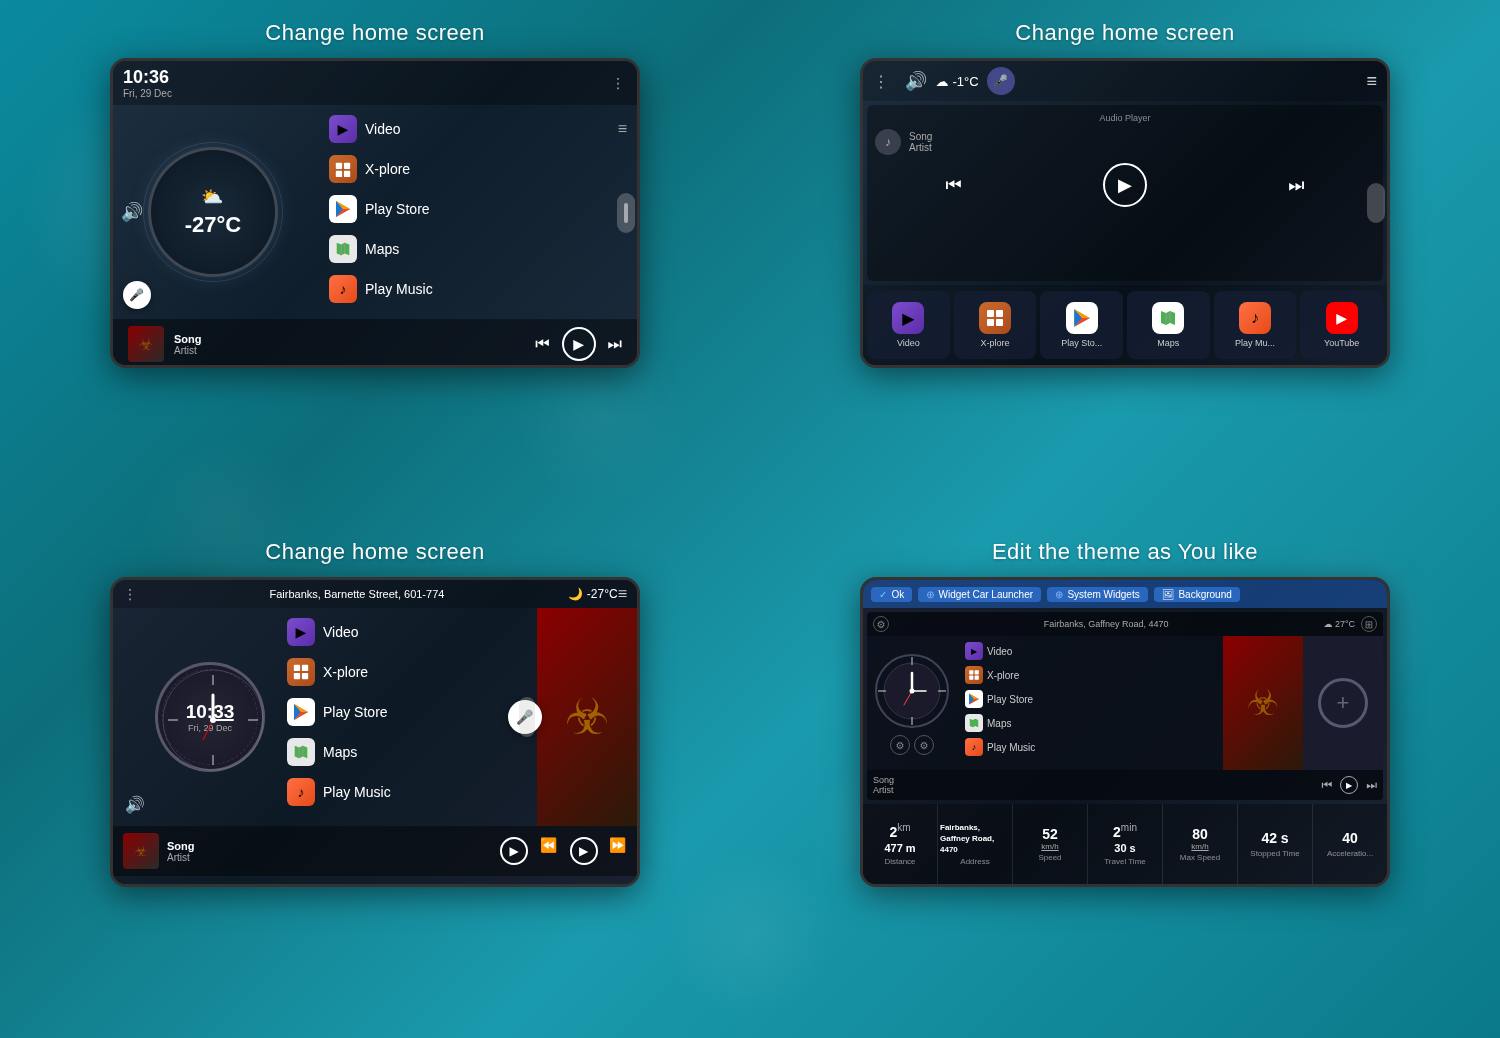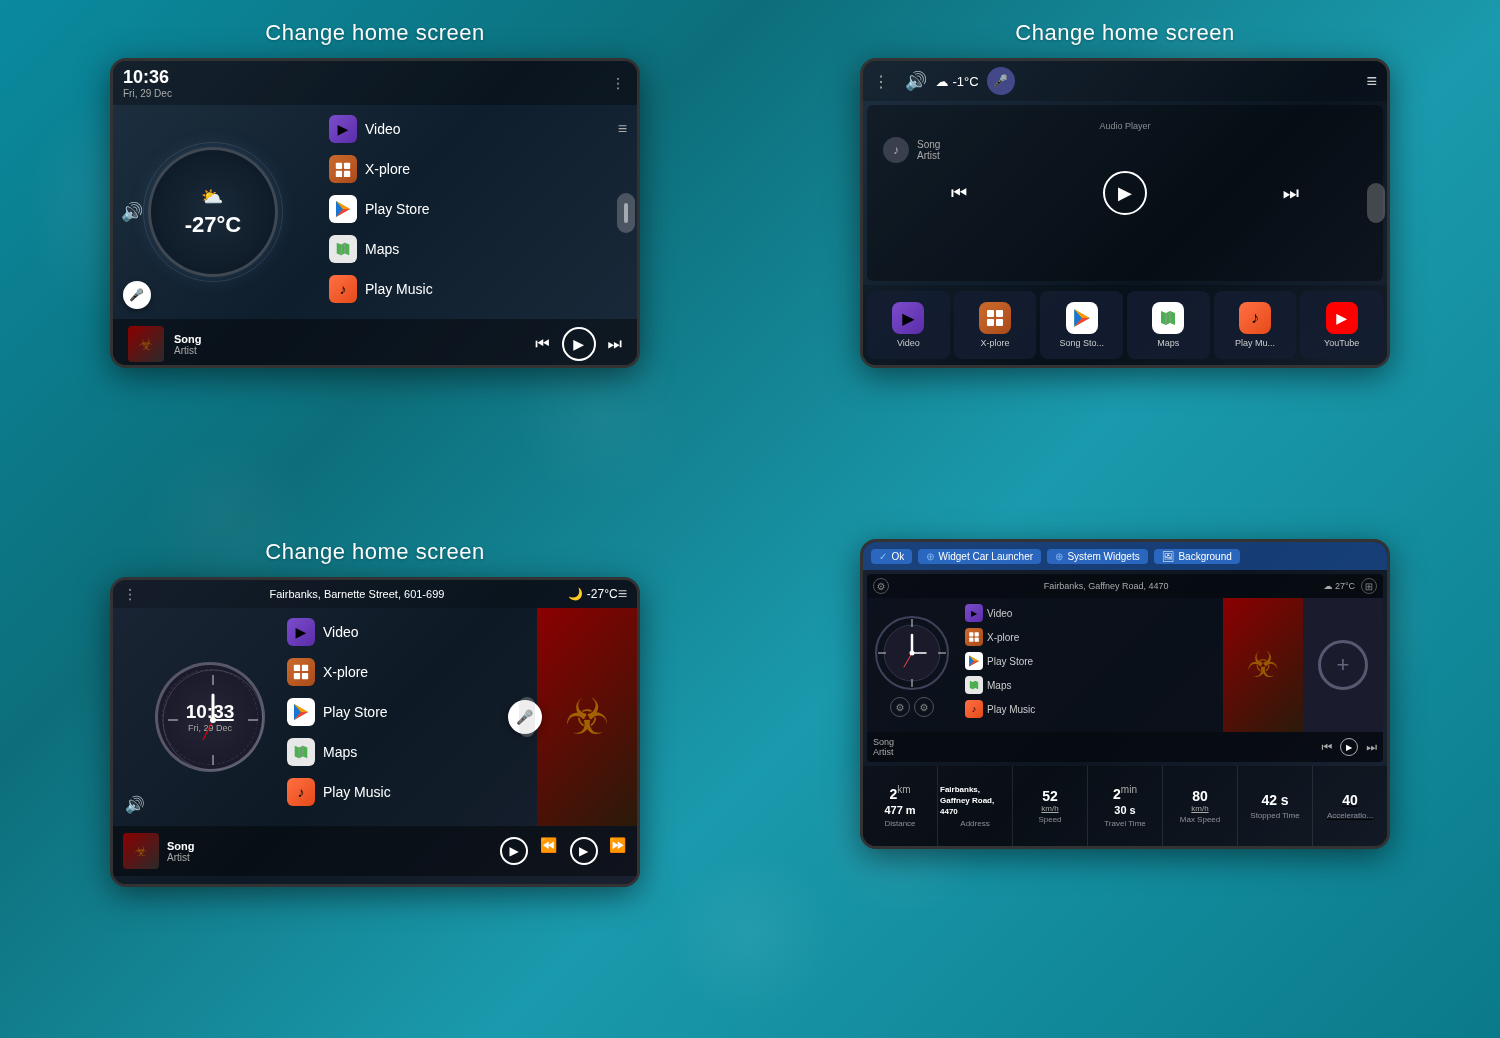--- a/index.html
+++ b/index.html
@@ -286,21 +286,21 @@
       display: flex;
       height: calc(100% - 40px - 80px);
       gap: 4px;
       padding: 4px;
     }
 
     .p2-audio-widget {
       flex: 1;
       background: rgba(0,0,0,0.35);
       border-radius: 6px;
-      padding: 16px;
+      padding: 8px;
       display: flex;
       flex-direction: column;
     }
 
     .widget-title { color: rgba(255,255,255,0.5); font-size: 9px; text-align: center; margin-bottom: 6px; }
 
     .p2-audio-row {
       display: flex;
       align-items: center;
       gap: 8px;
@@ -673,21 +673,21 @@
     .stat-cell {
       flex: 1;
       display: flex;
       flex-direction: column;
       align-items: center;
       justify-content: center;
       border-right: 1px solid rgba(255,255,255,0.1);
       padding: 4px 2px;
     }
 
-    .stat-cell:last-child { border-right: none; text-decoration: underline; }
+    .stat-cell:last-child { border-right: none; }
 
     .stat-value { color: white; font-size: 14px; font-weight: bold; line-height: 1.2; }
     .stat-unit { color: #aaa; font-size: 8px; text-decoration: underline; }
     .stat-label { color: rgba(255,255,255,0.5); font-size: 8px; text-align: center; margin-top: 2px; }
     .stat-superscript { font-size: 10px; vertical-align: super; color: #aaa; }
   </style>
 </head>
 <body>
 
 <div class="grid">
@@ -846,21 +846,21 @@
           </div>
           <div class="p2-app-tile">
             <div class="p2-app-icon-large" style="background:#fff;border-radius:8px;">
               <svg width="22" height="22" viewBox="0 0 20 20">
                 <polygon points="3,2 17,10 3,18" fill="#4caf50"></polygon>
                 <polygon points="3,2 10,10 3,18" fill="#1976d2"></polygon>
                 <polygon points="3,2 17,10 10,10" fill="#ff9800"></polygon>
                 <polygon points="10,10 17,10 3,18" fill="#f44336"></polygon>
               </svg>
             </div>
-            <span class="p2-app-label">Song Sto...</span>
+            <span class="p2-app-label">Play Sto...</span>
           </div>
           <div class="p2-app-tile">
             <div class="p2-app-icon-large" style="background:#fff;border-radius:8px;">
               <svg width="20" height="20" viewBox="0 0 20 20">
                 <path d="M3 3 L8 5 L12 3 L17 5 L17 17 L12 15 L8 17 L3 15 Z" fill="#4caf50"></path>
                 <path d="M8 5 L8 17" stroke="#999" stroke-width="1"></path>
                 <path d="M12 3 L12 15" stroke="#999" stroke-width="1"></path>
               </svg>
             </div>
             <span class="p2-app-label">Maps</span>
@@ -882,21 +882,21 @@
   </div>
 
   <div class="cell">
     <div class="cell-title">Change home screen</div>
     <div class="phone phone-3">
       <div class="phone-screen p3-screen">
 
         <div class="p3-top-bar">
           <span class="p3-dots">⋮</span>
           <div class="p3-address">
-            <div>Fairbanks, Barnette Street, 601-699</div>
+            <div>Fairbanks, Barnette Street, 601-774</div>
           </div>
           <div class="p3-weather">
             <span>🌙</span>
             <span>-27°C</span>
           </div>
           <span class="p3-menu">≡</span>
         </div>
 
         <div class="p3-main">
 
@@ -989,20 +989,21 @@
             <div class="play-btn-circle" style="width:28px;height:28px;font-size:12px;">▶</div>
             <span style="color:white;font-size:14px;">⏩</span>
           </div>
         </div>
 
       </div>
     </div>
   </div>
 
   <div class="cell">
+    <div class="cell-title">Edit the theme as You like</div>
     <div class="phone phone-4">
       <div class="phone-screen p4-screen">
 
         <div class="p4-top-bar">
           <div class="p4-tab">
             <span class="p4-tab-check">✓</span>
             <span>Ok</span>
           </div>
           <div class="p4-tab">
             <span class="p4-tab-plus">⊕</span>

